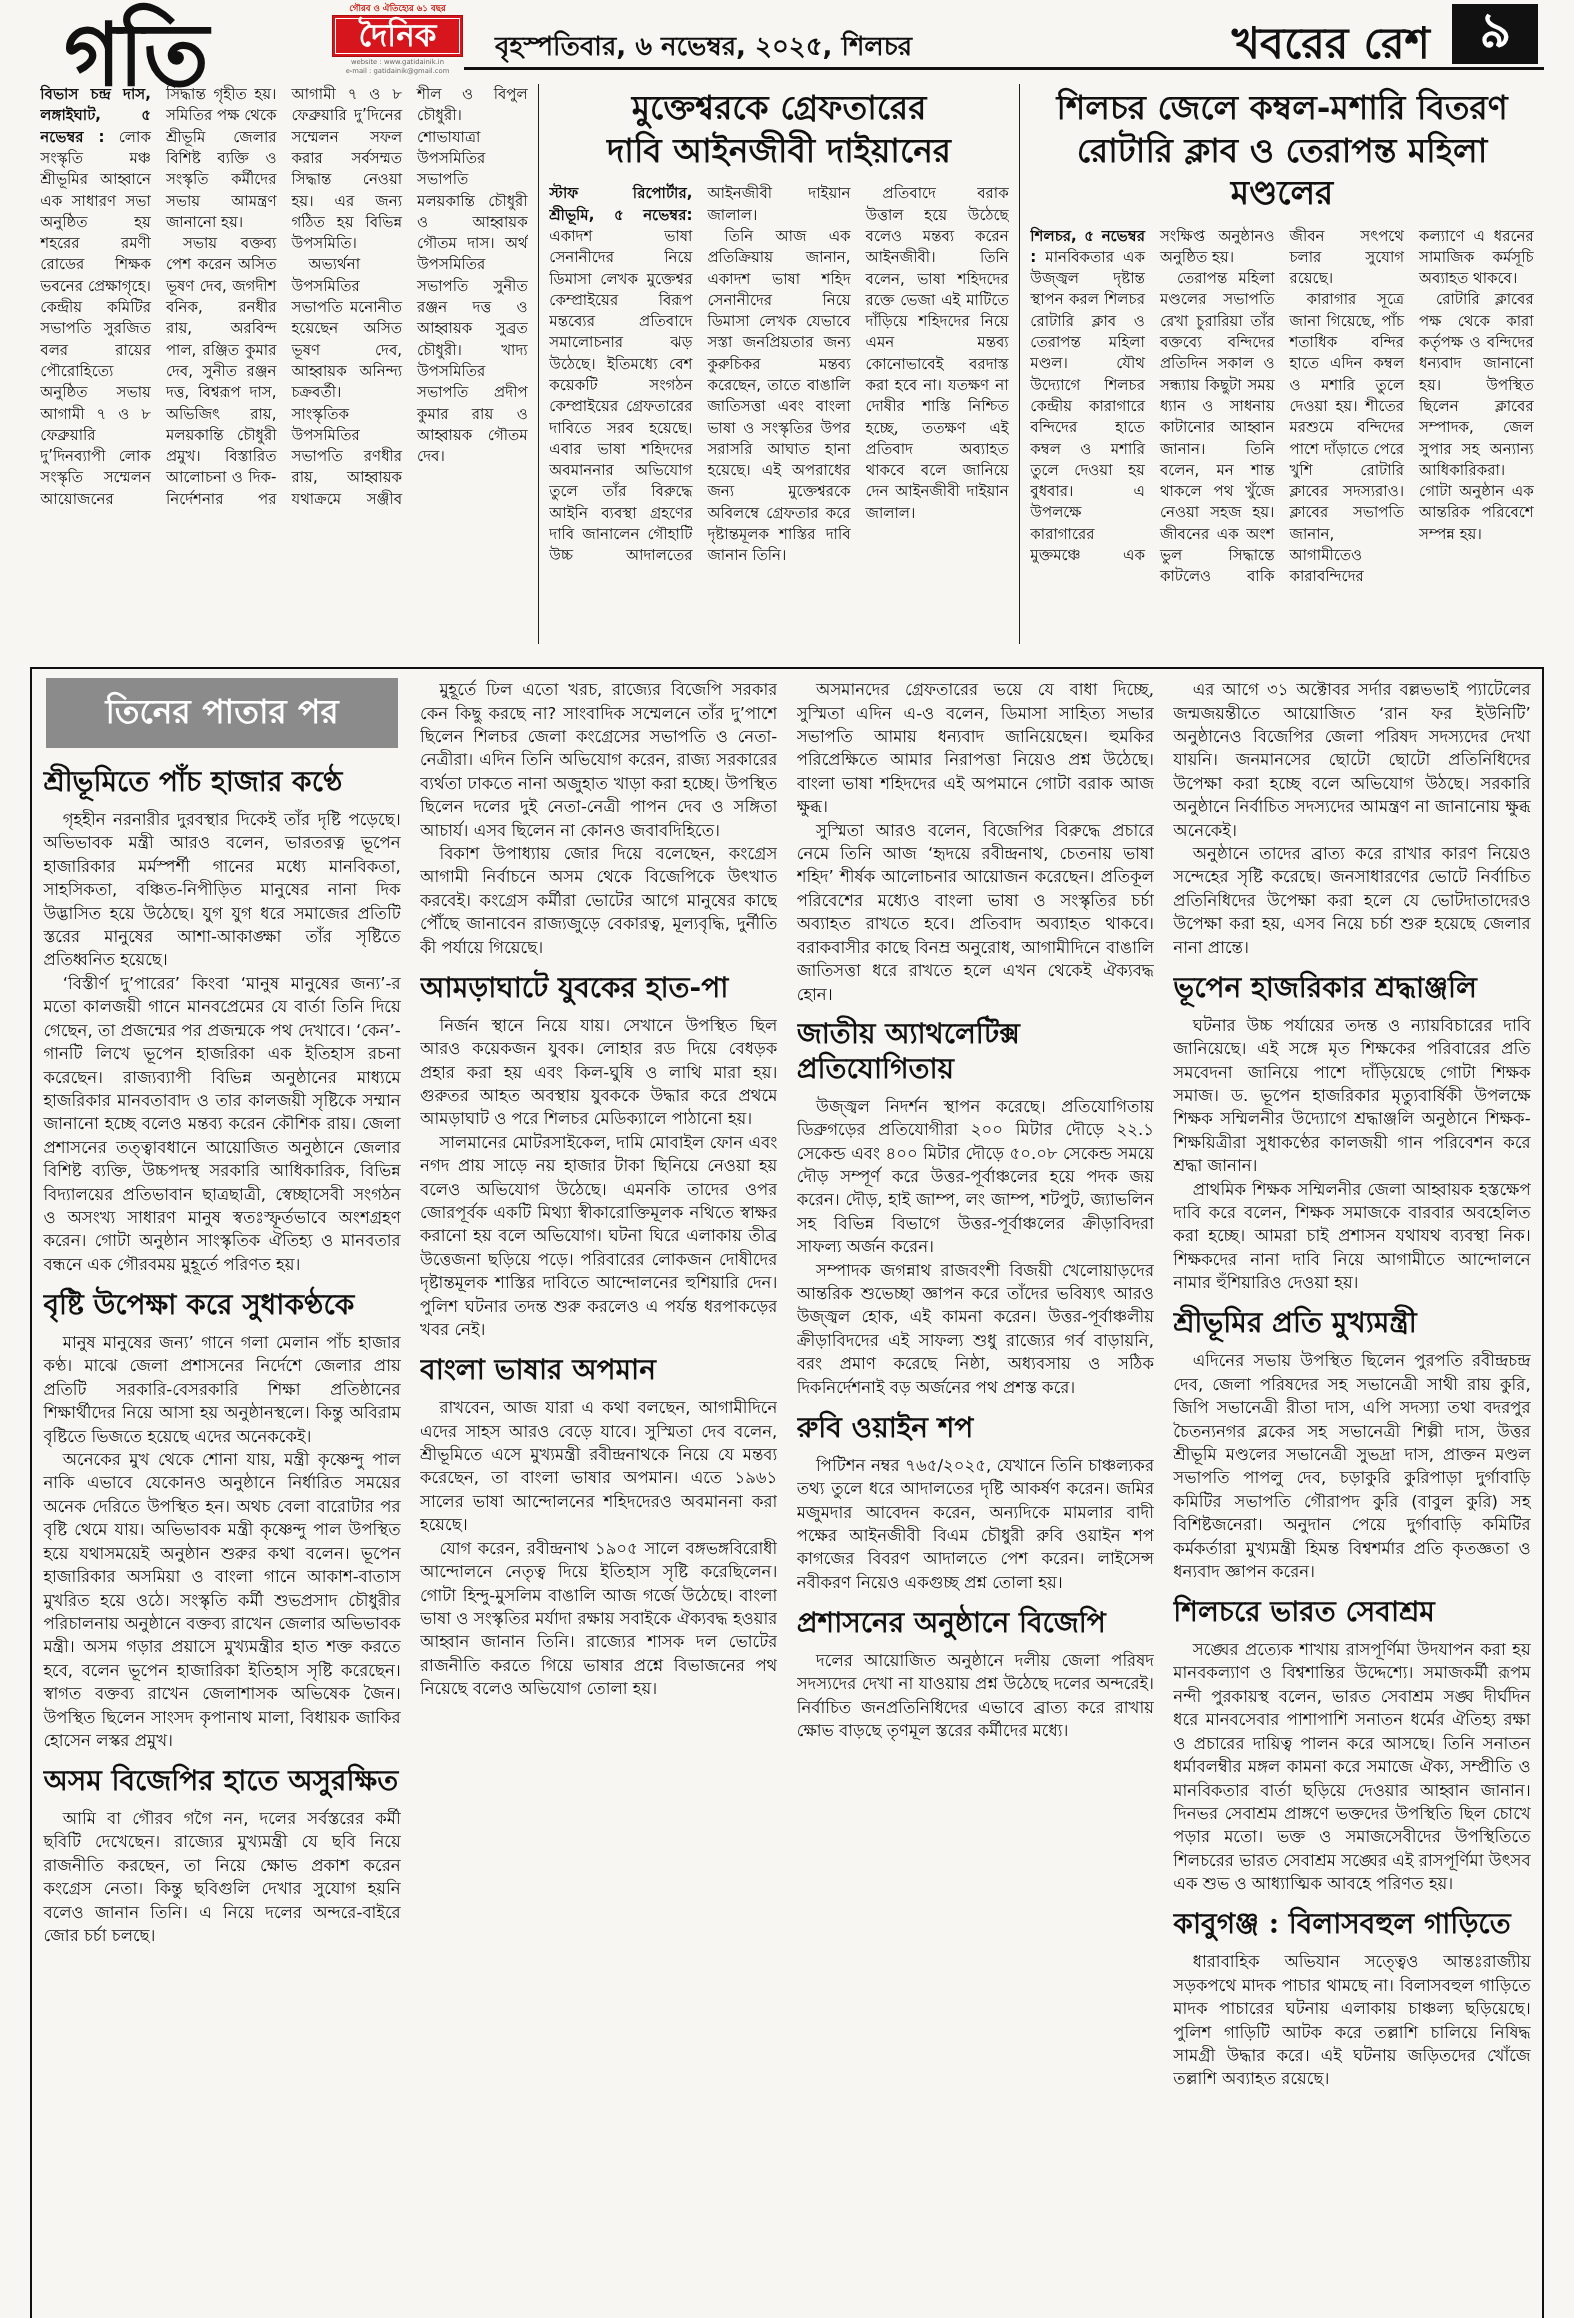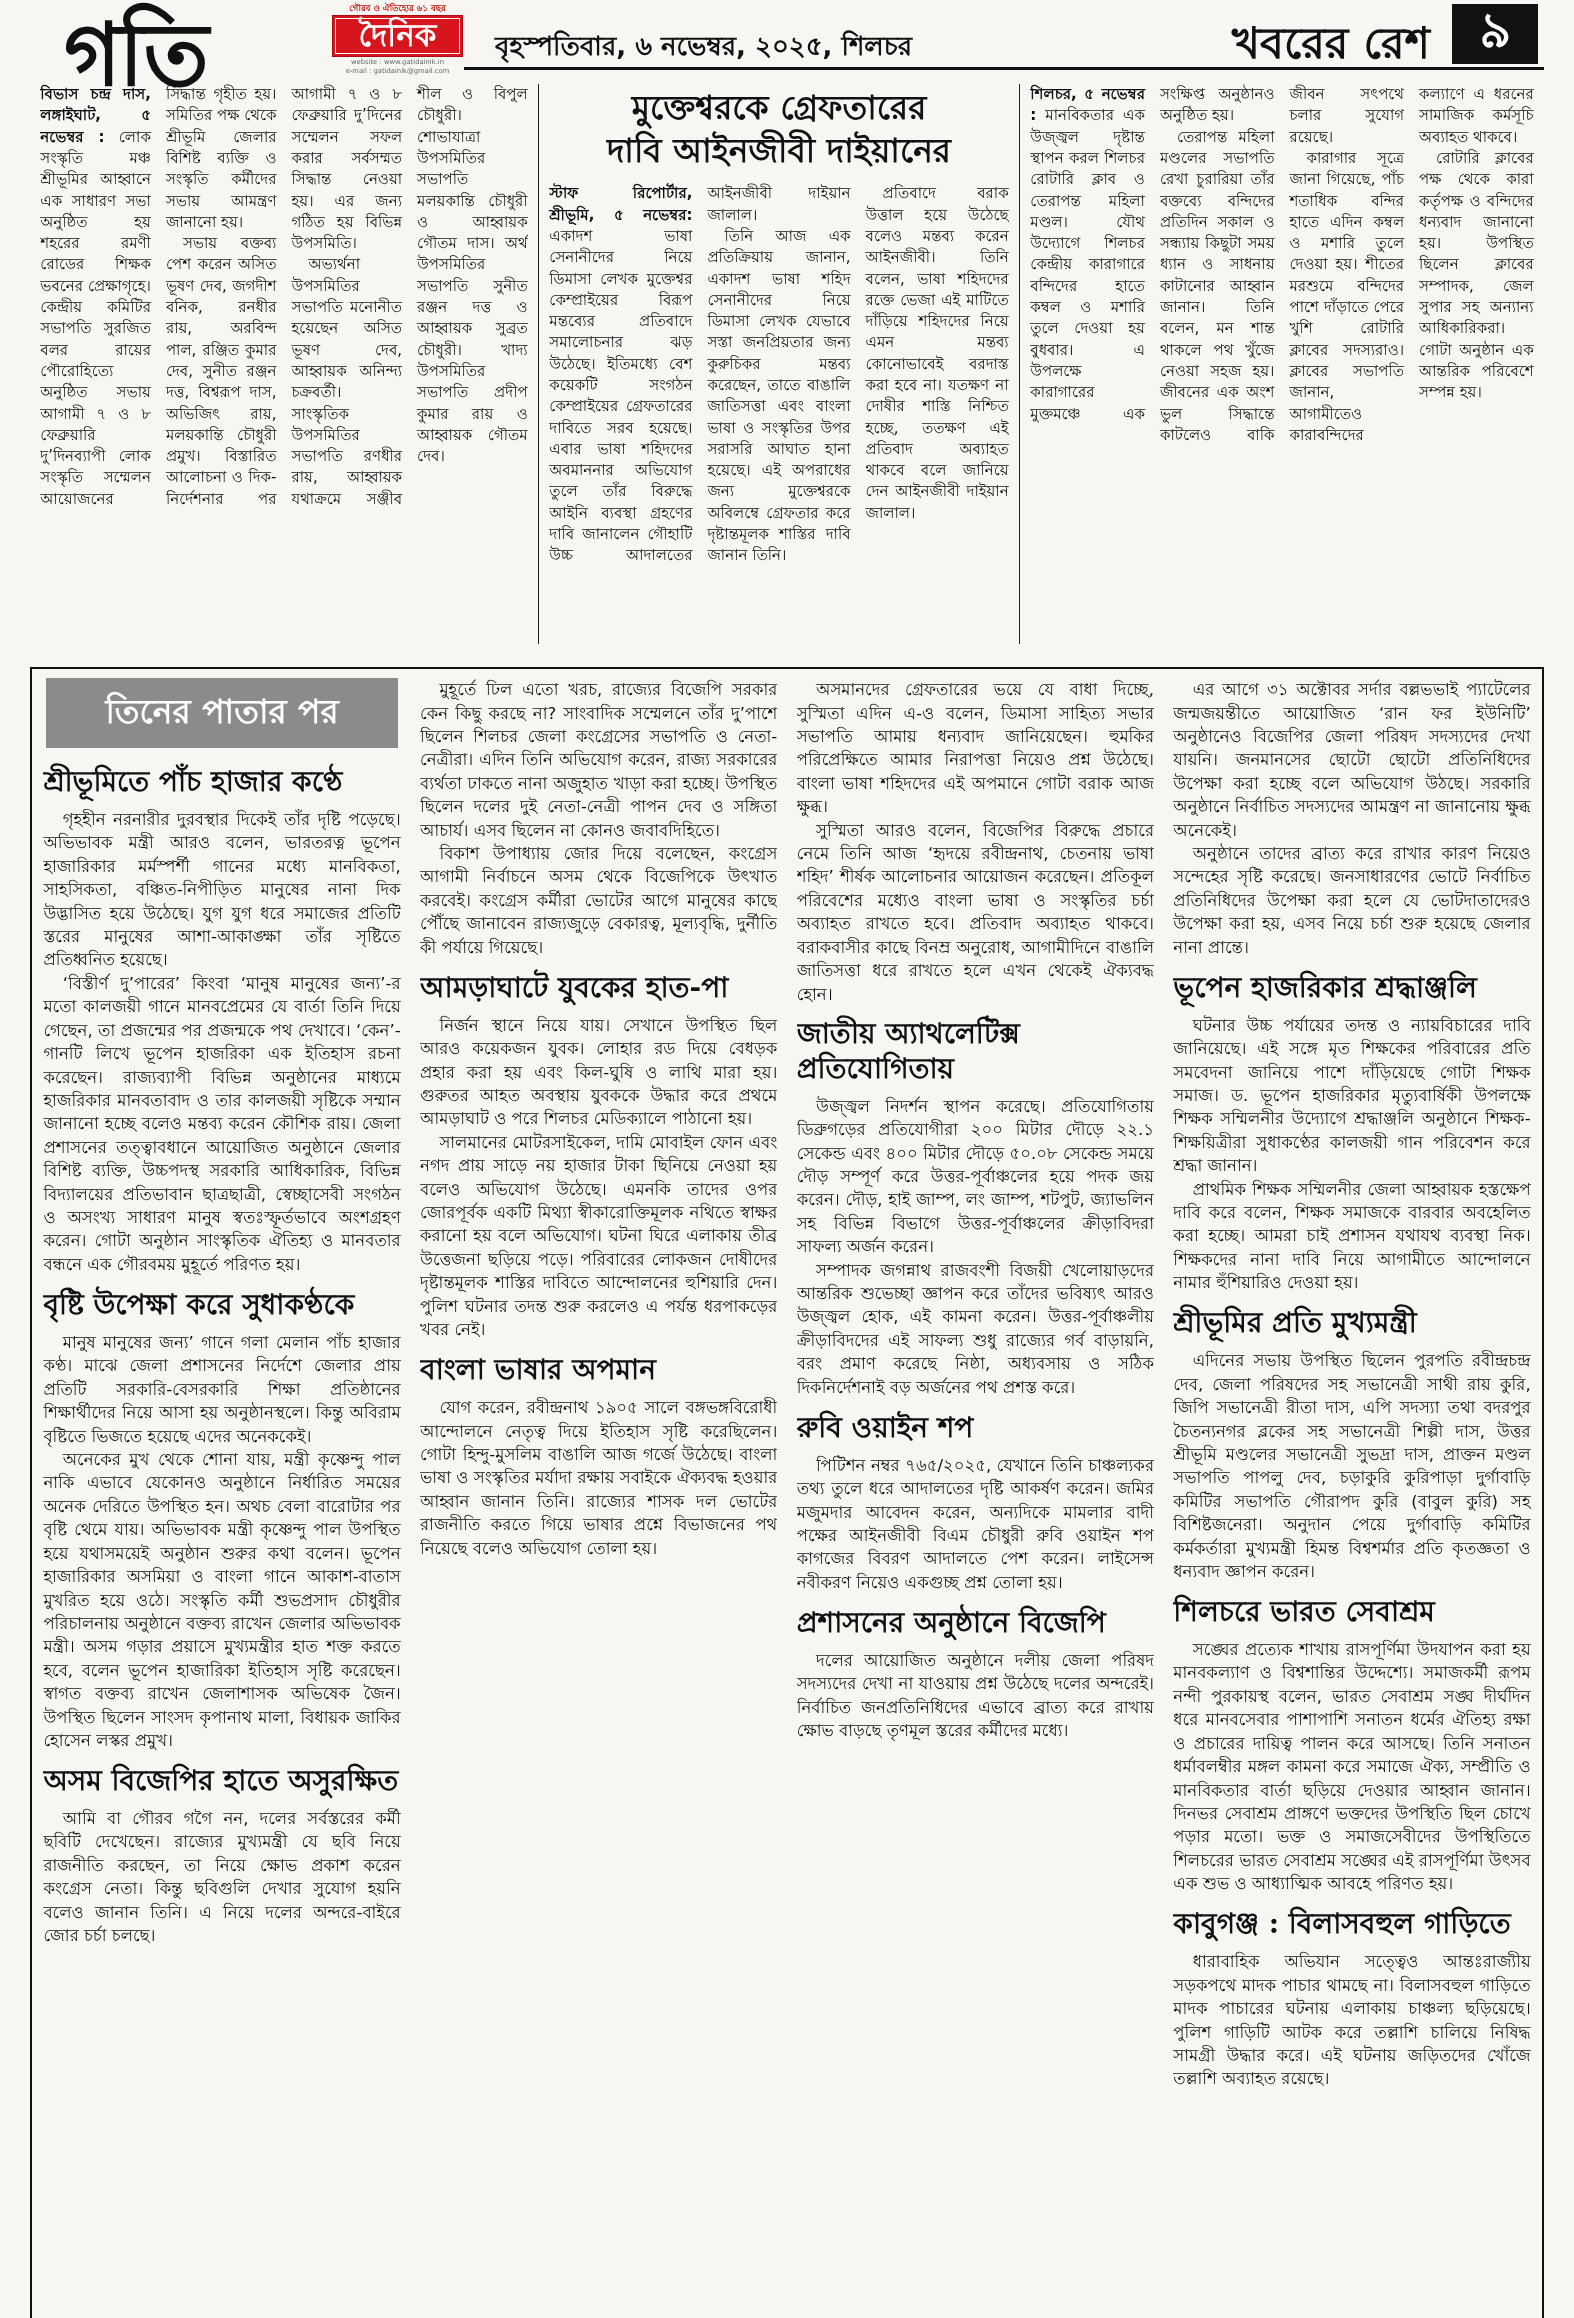--- a/index.html
+++ b/index.html
@@ -99,20 +99,22 @@
     <article class="art art-2">
       <h1 class="headline">মুক্তেশ্বরকে গ্রেফতারের
 দাবি আইনজীবী দাইয়ানের</h1>
       <div class="art-body cols-3">
           <p class="first"><strong>স্টাফ রিপোর্টার, শ্রীভূমি, ৫ নভেম্বর:</strong> একাদশ ভাষা সেনানীদের নিয়ে ডিমাসা লেখক মুক্তেশ্বর কেম্প্রাইয়ের বিরূপ মন্তব্যের প্রতিবাদে সমালোচনার ঝড় উঠেছে। ইতিমধ্যে বেশ কয়েকটি সংগঠন কেম্প্রাইয়ের গ্রেফতারের দাবিতে সরব হয়েছে। এবার ভাষা শহিদদের অবমাননার অভিযোগ তুলে তাঁর বিরুদ্ধে আইনি ব্যবস্থা গ্রহণের দাবি জানালেন গৌহাটি উচ্চ আদালতের আইনজীবী দাইয়ান জালাল।</p>
           <p>তিনি আজ এক প্রতিক্রিয়ায় জানান, একাদশ ভাষা শহিদ সেনানীদের নিয়ে ডিমাসা লেখক যেভাবে সস্তা জনপ্রিয়তার জন্য কুরুচিকর মন্তব্য করেছেন, তাতে বাঙালি জাতিসত্তা এবং বাংলা ভাষা ও সংস্কৃতির উপর সরাসরি আঘাত হানা হয়েছে। এই অপরাধের জন্য মুক্তেশ্বরকে অবিলম্বে গ্রেফতার করে দৃষ্টান্তমূলক শাস্তির দাবি জানান তিনি।</p>
           <p>প্রতিবাদে বরাক উত্তাল হয়ে উঠেছে বলেও মন্তব্য করেন আইনজীবী। তিনি বলেন, ভাষা শহিদদের রক্তে ভেজা এই মাটিতে দাঁড়িয়ে শহিদদের নিয়ে এমন মন্তব্য কোনোভাবেই বরদাস্ত করা হবে না। যতক্ষণ না দোষীর শাস্তি নিশ্চিত হচ্ছে, ততক্ষণ এই প্রতিবাদ অব্যাহত থাকবে বলে জানিয়ে দেন আইনজীবী দাইয়ান জালাল।</p>
         </div>
     </article>
     <article class="art art-3">
+      <h1 class="headline">শিলচর জেলে কম্বল-মশারি বিতরণ
+রোটারি ক্লাব ও তেরাপন্ত মহিলা মণ্ডলের</h1>
       <div class="art-body cols-4">
           <p class="first"><strong>শিলচর, ৫ নভেম্বর :</strong> মানবিকতার এক উজ্জ্বল দৃষ্টান্ত স্থাপন করল শিলচর রোটারি ক্লাব ও তেরাপন্ত মহিলা মণ্ডল। যৌথ উদ্যোগে শিলচর কেন্দ্রীয় কারাগারে বন্দিদের হাতে কম্বল ও মশারি তুলে দেওয়া হয় বুধবার। এ উপলক্ষে কারাগারের মুক্তমঞ্চে এক সংক্ষিপ্ত অনুষ্ঠানও অনুষ্ঠিত হয়।</p>
           <p>তেরাপন্ত মহিলা মণ্ডলের সভাপতি রেখা চুরারিয়া তাঁর বক্তব্যে বন্দিদের প্রতিদিন সকাল ও সন্ধ্যায় কিছুটা সময় ধ্যান ও সাধনায় কাটানোর আহ্বান জানান। তিনি বলেন, মন শান্ত থাকলে পথ খুঁজে নেওয়া সহজ হয়। জীবনের এক অংশ ভুল সিদ্ধান্তে কাটলেও বাকি জীবন সৎপথে চলার সুযোগ রয়েছে।</p>
           <p>কারাগার সূত্রে জানা গিয়েছে, পাঁচ শতাধিক বন্দির হাতে এদিন কম্বল ও মশারি তুলে দেওয়া হয়। শীতের মরশুমে বন্দিদের পাশে দাঁড়াতে পেরে খুশি রোটারি ক্লাবের সদস্যরাও। ক্লাবের সভাপতি জানান, আগামীতেও কারাবন্দিদের কল্যাণে এ ধরনের সামাজিক কর্মসূচি অব্যাহত থাকবে।</p>
           <p>রোটারি ক্লাবের পক্ষ থেকে কারা কর্তৃপক্ষ ও বন্দিদের ধন্যবাদ জানানো হয়। উপস্থিত ছিলেন ক্লাবের সম্পাদক, জেল সুপার সহ অন্যান্য আধিকারিকরা। গোটা অনুষ্ঠান এক আন্তরিক পরিবেশে সম্পন্ন হয়।</p>
         </div>
     </article>
   </section>
 
   <section class="continuation">
@@ -130,20 +132,21 @@
         </div>
     </div>
     <div class="ccol">
       <div>
           <p class="first">মুহূর্তে ঢিল এতো খরচ, রাজ্যের বিজেপি সরকার কেন কিছু করছে না? সাংবাদিক সম্মেলনে তাঁর দু’পাশে ছিলেন শিলচর জেলা কংগ্রেসের সভাপতি ও নেতা-নেত্রীরা। এদিন তিনি অভিযোগ করেন, রাজ্য সরকারের ব্যর্থতা ঢাকতে নানা অজুহাত খাড়া করা হচ্ছে। উপস্থিত ছিলেন দলের দুই নেতা-নেত্রী পাপন দেব ও সঙ্গিতা আচার্য। এসব ছিলেন না কোনও জবাবদিহিতে।</p>
           <p>বিকাশ উপাধ্যায় জোর দিয়ে বলেছেন, কংগ্রেস আগামী নির্বাচনে অসম থেকে বিজেপিকে উৎখাত করবেই। কংগ্রেস কর্মীরা ভোটের আগে মানুষের কাছে পৌঁছে জানাবেন রাজ্যজুড়ে বেকারত্ব, মূল্যবৃদ্ধি, দুর্নীতি কী পর্যায়ে গিয়েছে।</p>
           <div class="subhead">আমড়াঘাটে যুবকের হাত-পা</div>
           <p class="first">নির্জন স্থানে নিয়ে যায়। সেখানে উপস্থিত ছিল আরও কয়েকজন যুবক। লোহার রড দিয়ে বেধড়ক প্রহার করা হয় এবং কিল-ঘুষি ও লাথি মারা হয়। গুরুতর আহত অবস্থায় যুবককে উদ্ধার করে প্রথমে আমড়াঘাট ও পরে শিলচর মেডিক্যালে পাঠানো হয়।</p>
           <p>সালমানের মোটরসাইকেল, দামি মোবাইল ফোন এবং নগদ প্রায় সাড়ে নয় হাজার টাকা ছিনিয়ে নেওয়া হয় বলেও অভিযোগ উঠেছে। এমনকি তাদের ওপর জোরপূর্বক একটি মিথ্যা স্বীকারোক্তিমূলক নথিতে স্বাক্ষর করানো হয় বলে অভিযোগ। ঘটনা ঘিরে এলাকায় তীব্র উত্তেজনা ছড়িয়ে পড়ে। পরিবারের লোকজন দোষীদের দৃষ্টান্তমূলক শাস্তির দাবিতে আন্দোলনের হুশিয়ারি দেন। পুলিশ ঘটনার তদন্ত শুরু করলেও এ পর্যন্ত ধরপাকড়ের খবর নেই।</p>
           <div class="subhead">বাংলা ভাষার অপমান</div>
+          <p class="first">রাখবেন, আজ যারা এ কথা বলছেন, আগামীদিনে এদের সাহস আরও বেড়ে যাবে। সুস্মিতা দেব বলেন, শ্রীভূমিতে এসে মুখ্যমন্ত্রী রবীন্দ্রনাথকে নিয়ে যে মন্তব্য করেছেন, তা বাংলা ভাষার অপমান। এতে ১৯৬১ সালের ভাষা আন্দোলনের শহিদদেরও অবমাননা করা হয়েছে।</p>
           <p>যোগ করেন, রবীন্দ্রনাথ ১৯০৫ সালে বঙ্গভঙ্গবিরোধী আন্দোলনে নেতৃত্ব দিয়ে ইতিহাস সৃষ্টি করেছিলেন। গোটা হিন্দু-মুসলিম বাঙালি আজ গর্জে উঠেছে। বাংলা ভাষা ও সংস্কৃতির মর্যাদা রক্ষায় সবাইকে ঐক্যবদ্ধ হওয়ার আহ্বান জানান তিনি। রাজ্যের শাসক দল ভোটের রাজনীতি করতে গিয়ে ভাষার প্রশ্নে বিভাজনের পথ নিয়েছে বলেও অভিযোগ তোলা হয়।</p>
         </div>
     </div>
     <div class="ccol">
       <div>
           <p class="first">অসমানদের গ্রেফতারের ভয়ে যে বাধা দিচ্ছে, সুস্মিতা এদিন এ-ও বলেন, ডিমাসা সাহিত্য সভার সভাপতি আমায় ধন্যবাদ জানিয়েছেন। হুমকির পরিপ্রেক্ষিতে আমার নিরাপত্তা নিয়েও প্রশ্ন উঠেছে। বাংলা ভাষা শহিদদের এই অপমানে গোটা বরাক আজ ক্ষুব্ধ।</p>
           <p>সুস্মিতা আরও বলেন, বিজেপির বিরুদ্ধে প্রচারে নেমে তিনি আজ ‘হৃদয়ে রবীন্দ্রনাথ, চেতনায় ভাষা শহিদ’ শীর্ষক আলোচনার আয়োজন করেছেন। প্রতিকূল পরিবেশের মধ্যেও বাংলা ভাষা ও সংস্কৃতির চর্চা অব্যাহত রাখতে হবে। প্রতিবাদ অব্যাহত থাকবে। বরাকবাসীর কাছে বিনম্র অনুরোধ, আগামীদিনে বাঙালি জাতিসত্তা ধরে রাখতে হলে এখন থেকেই ঐক্যবদ্ধ হোন।</p>
           <div class="subhead">জাতীয় অ্যাথলেটিক্স
 প্রতিযোগিতায়</div>
           <p class="first">উজ্জ্বল নিদর্শন স্থাপন করেছে। প্রতিযোগিতায় ডিব্রুগড়ের প্রতিযোগীরা ২০০ মিটার দৌড়ে ২২.১ সেকেন্ড এবং ৪০০ মিটার দৌড়ে ৫০.০৮ সেকেন্ড সময়ে দৌড় সম্পূর্ণ করে উত্তর-পূর্বাঞ্চলের হয়ে পদক জয় করেন। দৌড়, হাই জাম্প, লং জাম্প, শটপুট, জ্যাভলিন সহ বিভিন্ন বিভাগে উত্তর-পূর্বাঞ্চলের ক্রীড়াবিদরা সাফল্য অর্জন করেন।</p>

